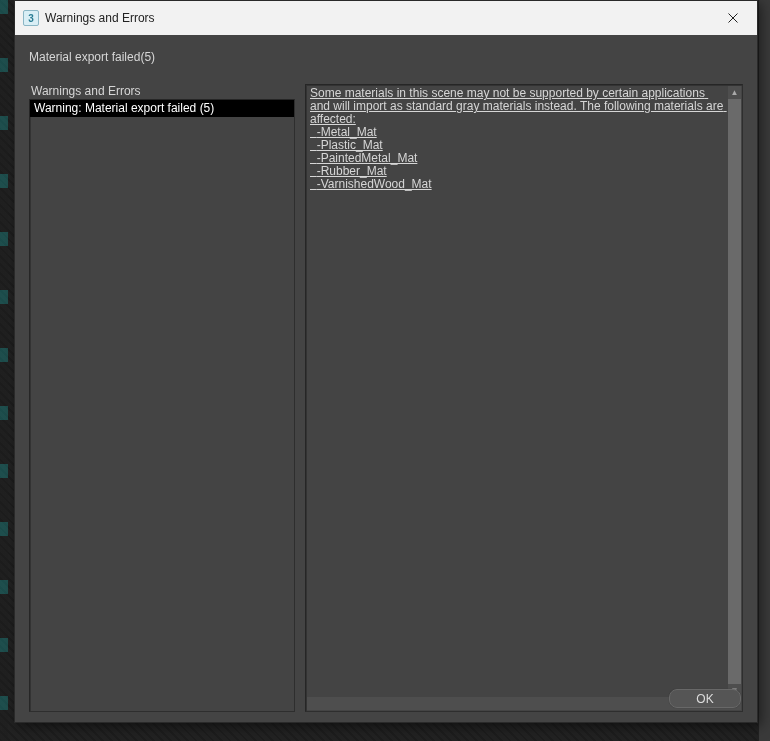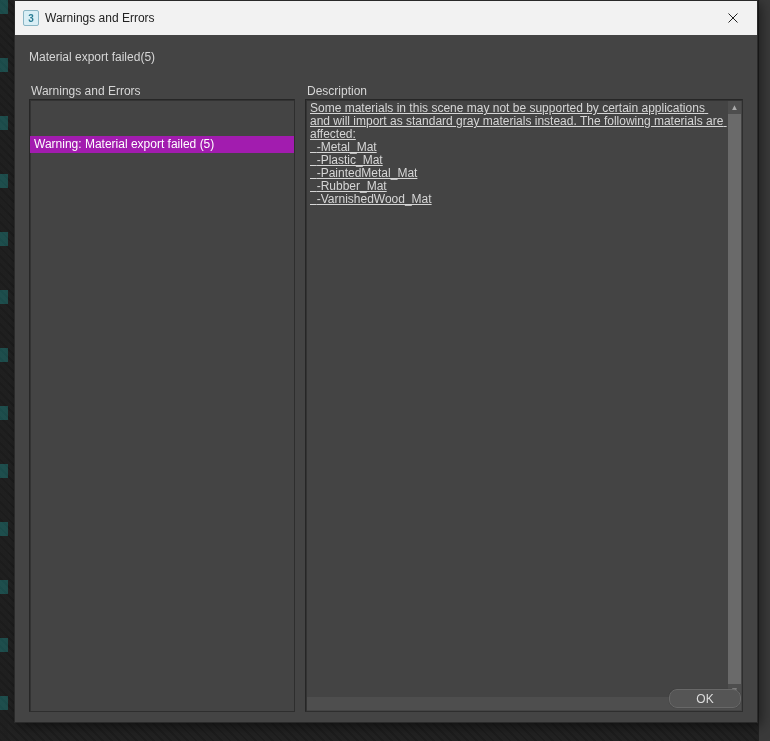--- a/index.html
+++ b/index.html
@@ -133,23 +133,22 @@
       overflow: hidden;
     }
     .list-item {
       padding: 1px 4px 2px 4px;
       cursor: pointer;
       color: #d6d6d6;
       font-size: 12px;
       line-height: 14px;
     }
     .list-item.selected {
-      background: #a21caf;
+      background: #000000;
       color: #ffffff;
-      margin-top: 36px;
     }
     .desc-content {
       position: absolute;
       left: 0;
       top: 0;
       right: 14px;
       bottom: 14px;
       padding: 2px 4px 2px 4px;
       color: #d6d6d6;
       line-height: 13px;
@@ -269,21 +268,20 @@
 
     <div class="panels">
       <div class="panel panel-left">
         <div class="panel-header">Warnings and Errors</div>
         <div class="listbox">
           <div class="list-item selected">Warning: Material export failed (5)</div>
         </div>
       </div>
 
       <div class="panel panel-right">
-        <div class="panel-header">Description</div>
         <div class="descbox">
           <div class="desc-content">Some materials in this scene may not be supported by certain applications and will import as standard gray materials instead. The following materials are affected:
   -Metal_Mat
   -Plastic_Mat
   -PaintedMetal_Mat
   -Rubber_Mat
   -VarnishedWood_Mat</div>
           <div class="scroll-v">
             <div class="arrow arrow-up">▲</div>
             <div class="scroll-thumb-v"></div>

